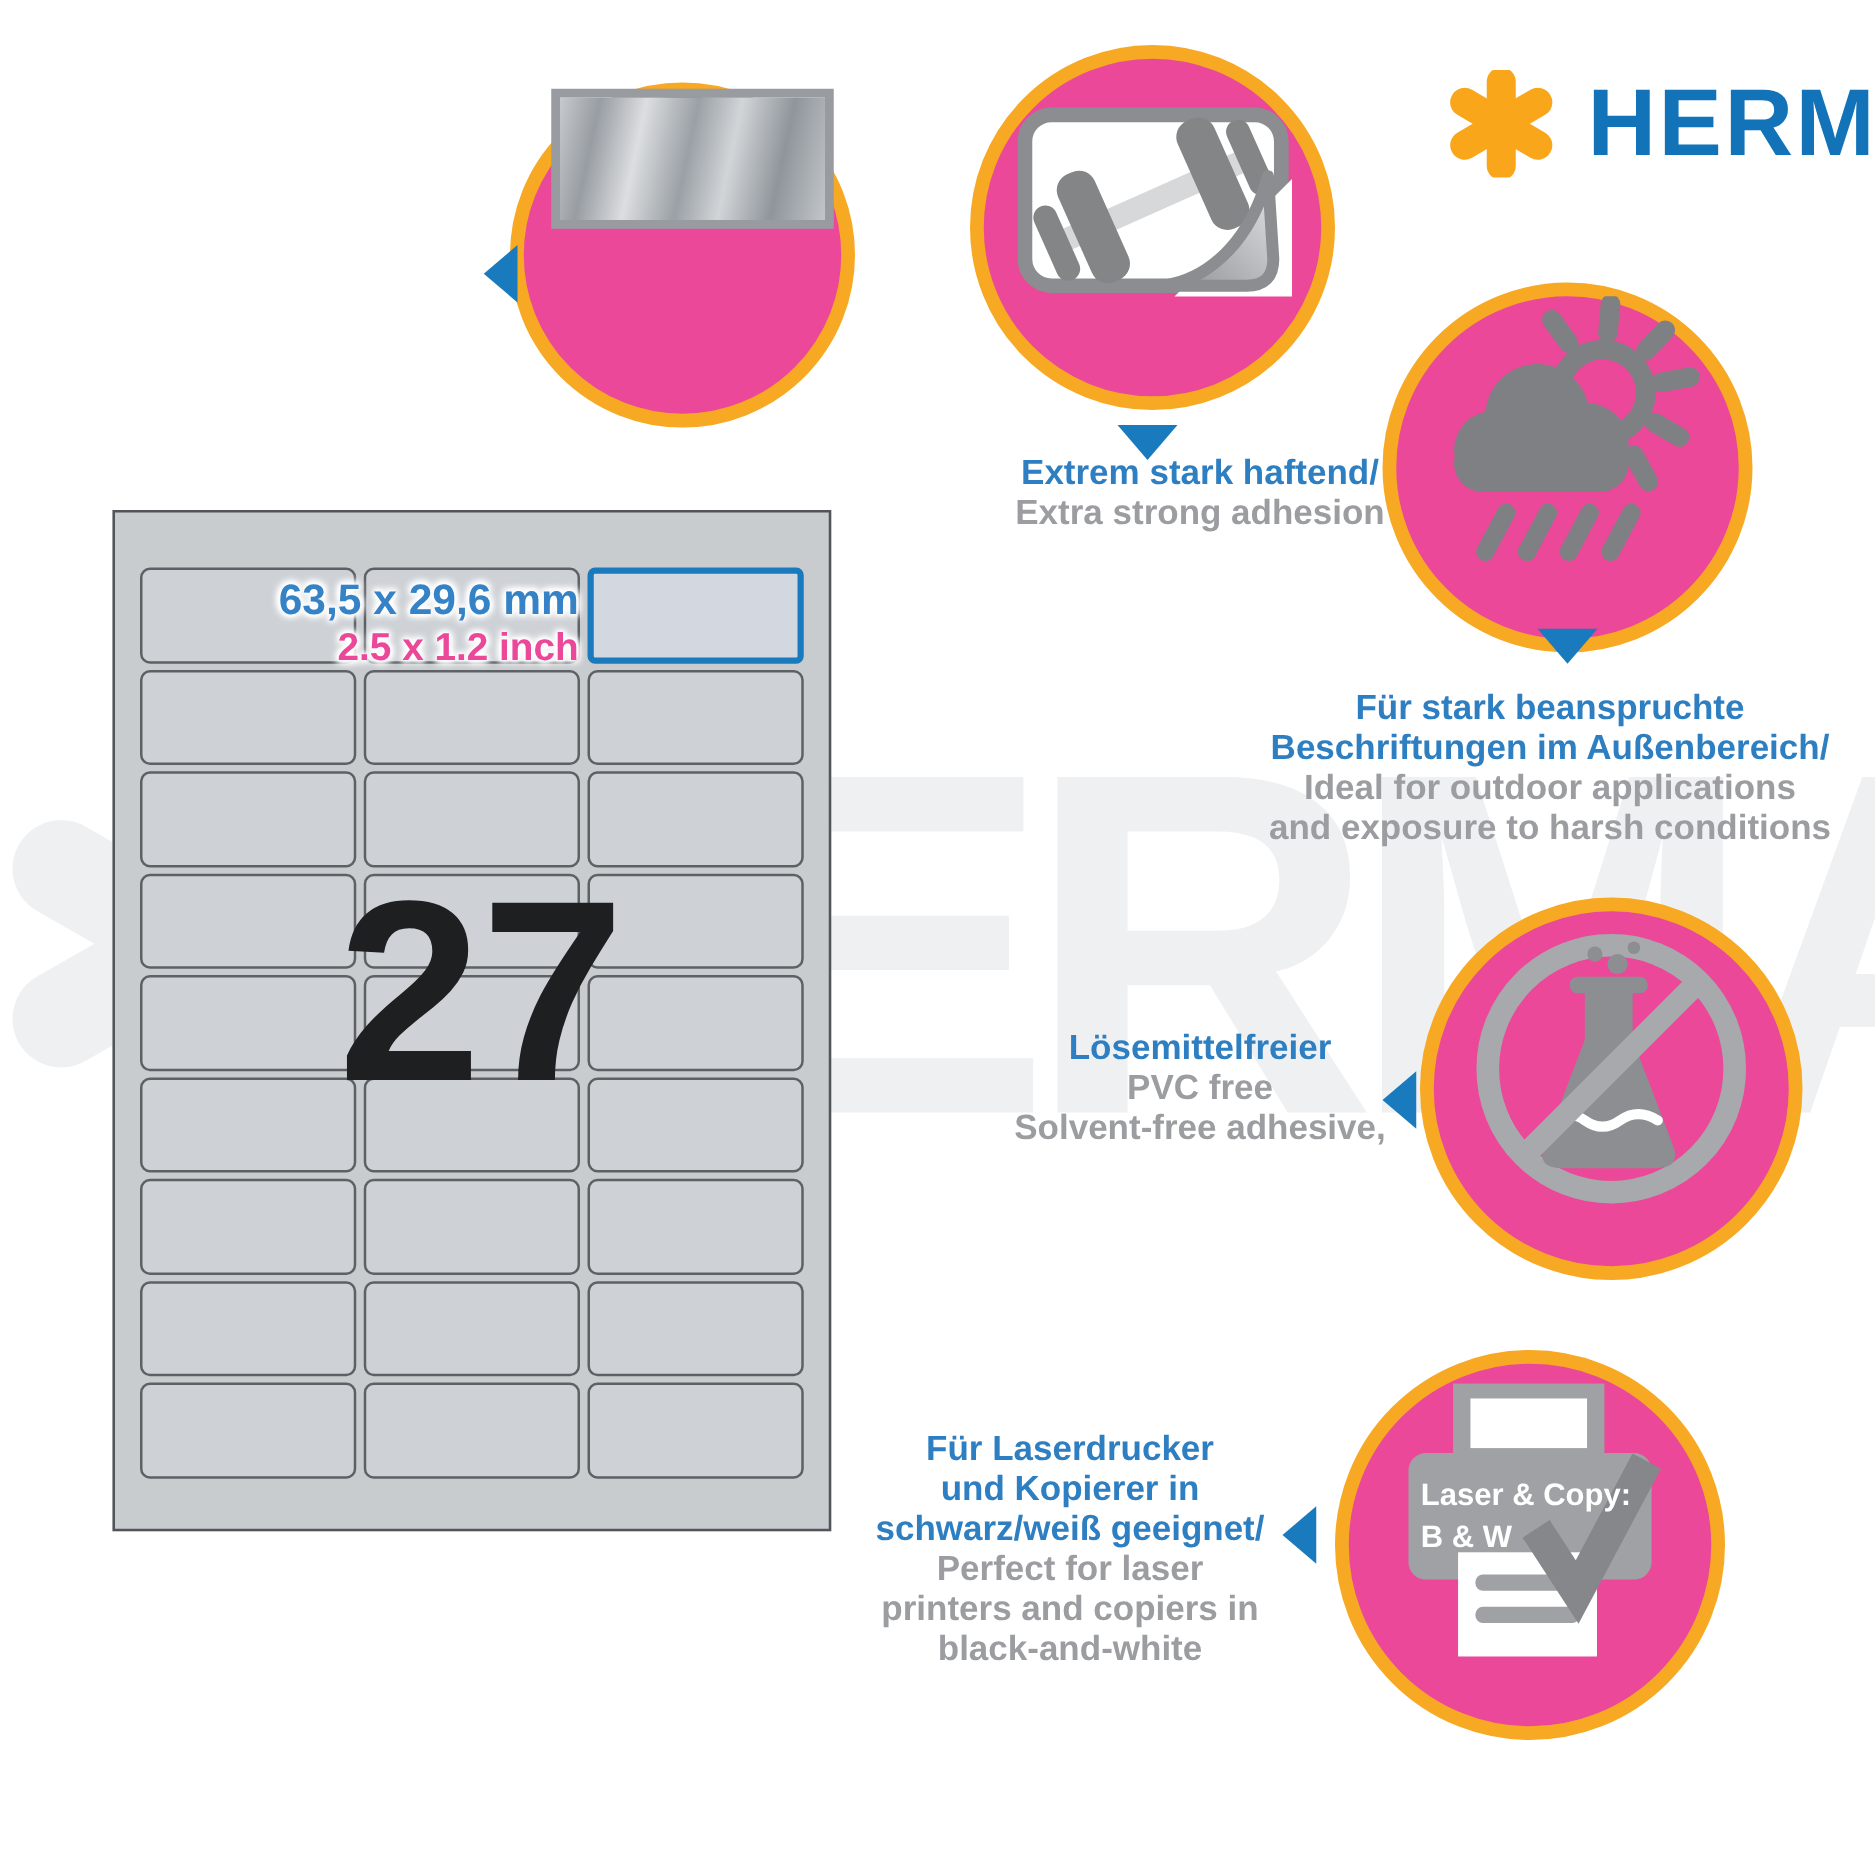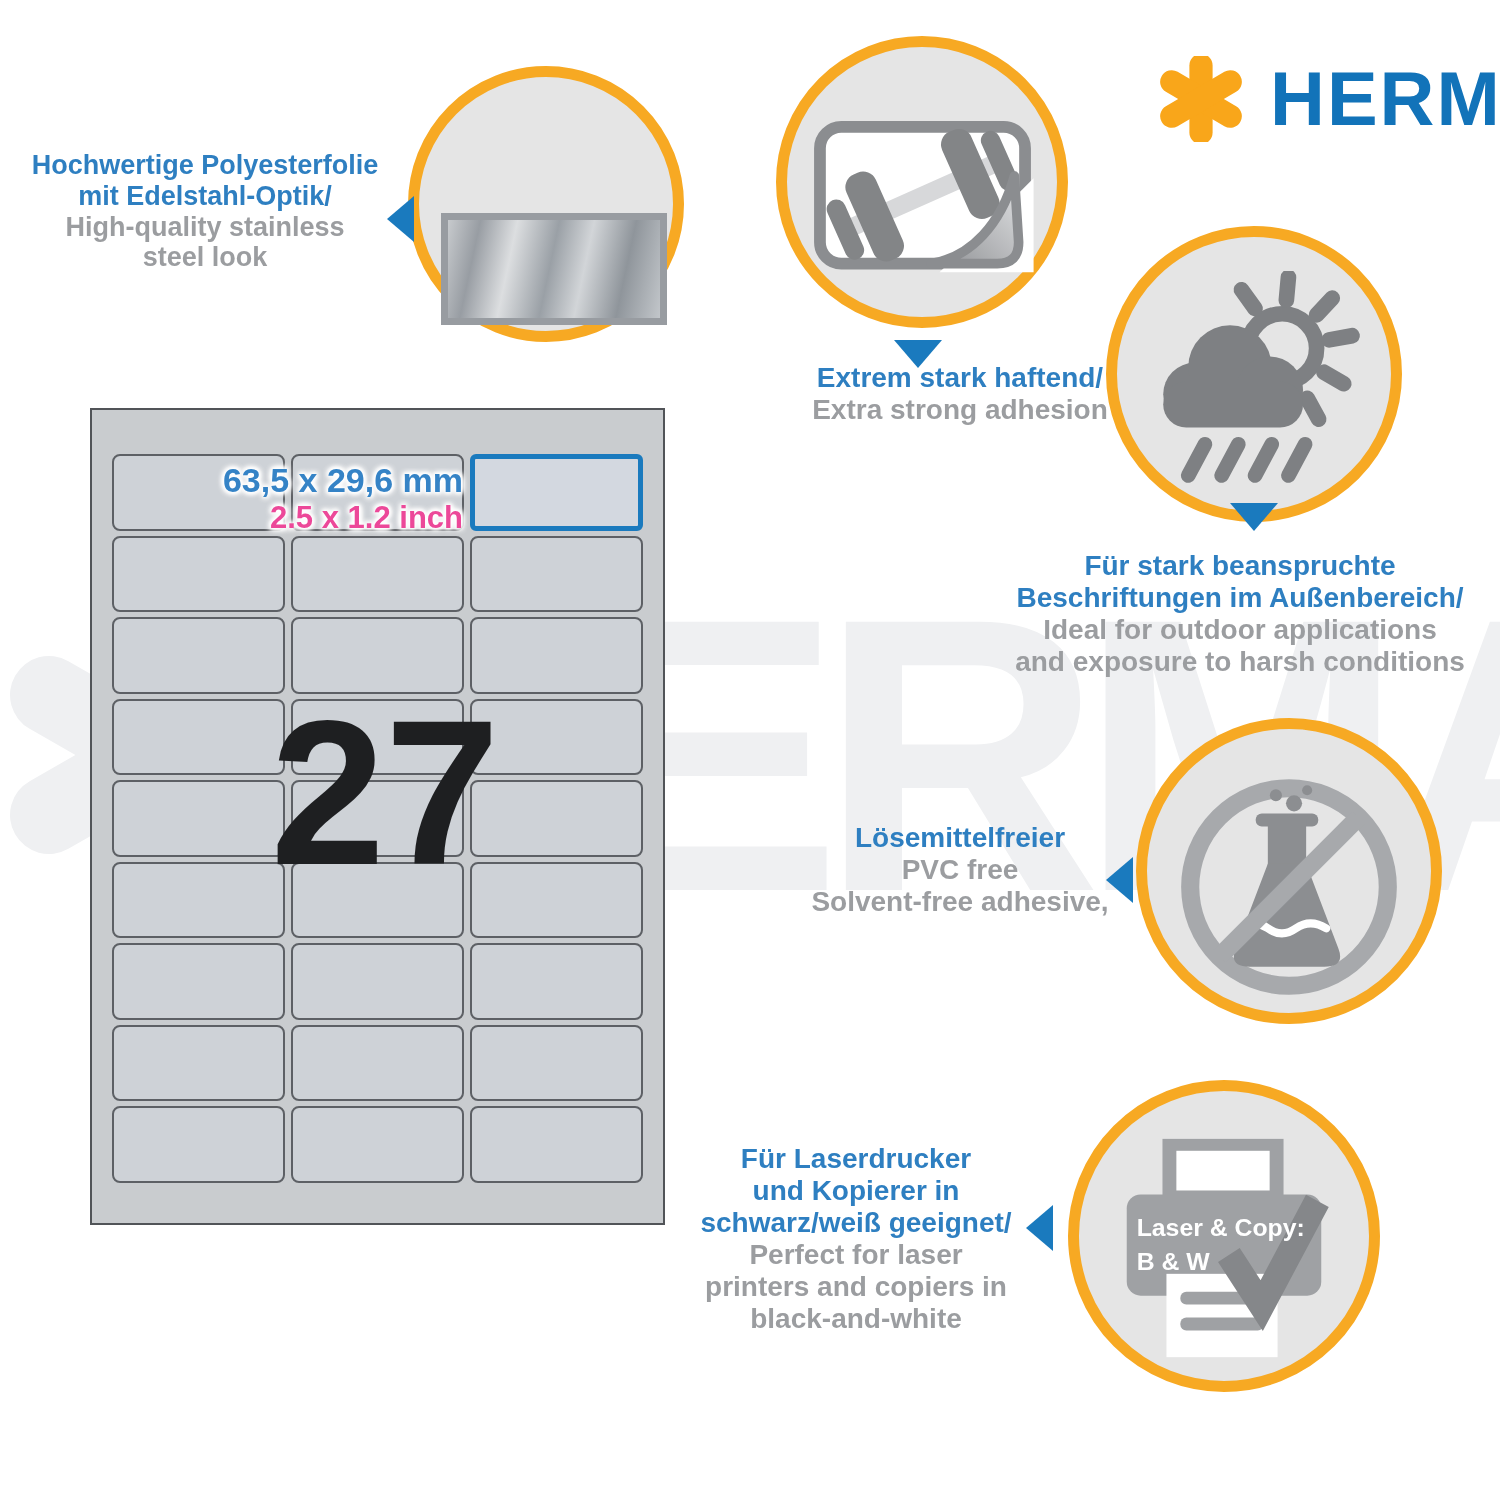--- a/index.html
+++ b/index.html
@@ -13,22 +13,22 @@
     z-index:0;pointer-events:none;
   }
   .watermark .wm-txt{
     font-size:390px;font-weight:bold;color:#eff0f2;letter-spacing:-22px;line-height:1;
   }
   
   .logo{position:absolute;left:1158px;top:56px;display:flex;align-items:center;gap:26px;z-index:2;}
   .logo-txt{color:#1273b9;font-size:76px;font-weight:bold;letter-spacing:2px;line-height:1;}
   
   .icon-circle{
-    position:absolute;border:11px solid #f7a923;border-radius:50%;background:#e5e5e5;
-    display:flex;align-items:flex-end;justify-content:center;z-index:1;box-sizing:border-box;
+    position:absolute;border:11px solid #f7a923;border-radius:50%;background:#ec4899;
+    display:flex;align-items:flex-start;justify-content:center;z-index:1;box-sizing:border-box;
   }
   
   .feature-text{position:absolute;text-align:center;font-weight:bold;font-size:28px;line-height:1.14;z-index:2;}
   .feature-text .de{color:#2e7fc1;display:block;}
   .feature-text .en{color:#9b9da0;display:block;}
   
   .arrow-left{position:absolute;width:0;height:0;border-top:23px solid transparent;
     border-bottom:23px solid transparent;border-right:27px solid #1a7abe;z-index:2;}
   .arrow-down{position:absolute;width:0;height:0;border-left:24px solid transparent;
     border-right:24px solid transparent;border-top:28px solid #1a7abe;z-index:2;}
@@ -80,26 +80,20 @@
     <svg width="86" height="86" viewBox="0 0 100 100">
       <g stroke="#f9a61a" stroke-width="27" stroke-linecap="round">
         <line x1="50" y1="11" x2="50" y2="89"></line>
         <line x1="16" y1="30" x2="84" y2="70"></line>
         <line x1="16" y1="70" x2="84" y2="30"></line>
       </g>
     </svg>
     <span class="logo-txt">HERMA</span>
   </div>
 
-  <div class="feature-text" style="left:15px;top:150px;width:380px;font-size:27px;">
-    <span class="de">Hochwertige Polyesterfolie</span>
-    <span class="de">mit Edelstahl-Optik/</span>
-    <span class="en">High-quality stainless</span>
-    <span class="en">steel look</span>
-  </div>
   <div class="arrow-left" style="left:387px;top:196px;"></div>
   <div class="icon-circle" style="left:408px;top:66px;width:276px;height:276px;">
     <div class="silver-label"></div>
   </div>
 
   <div class="icon-circle" style="left:776px;top:36px;width:292px;height:292px;">
     <svg width="235" height="235" viewBox="0 0 220 220">
       <defs>
         <linearGradient id="curlGrad" x1="1" y1="0" x2="0" y2="1">
           <stop offset="0" stop-color="#e3e4e6"></stop>

